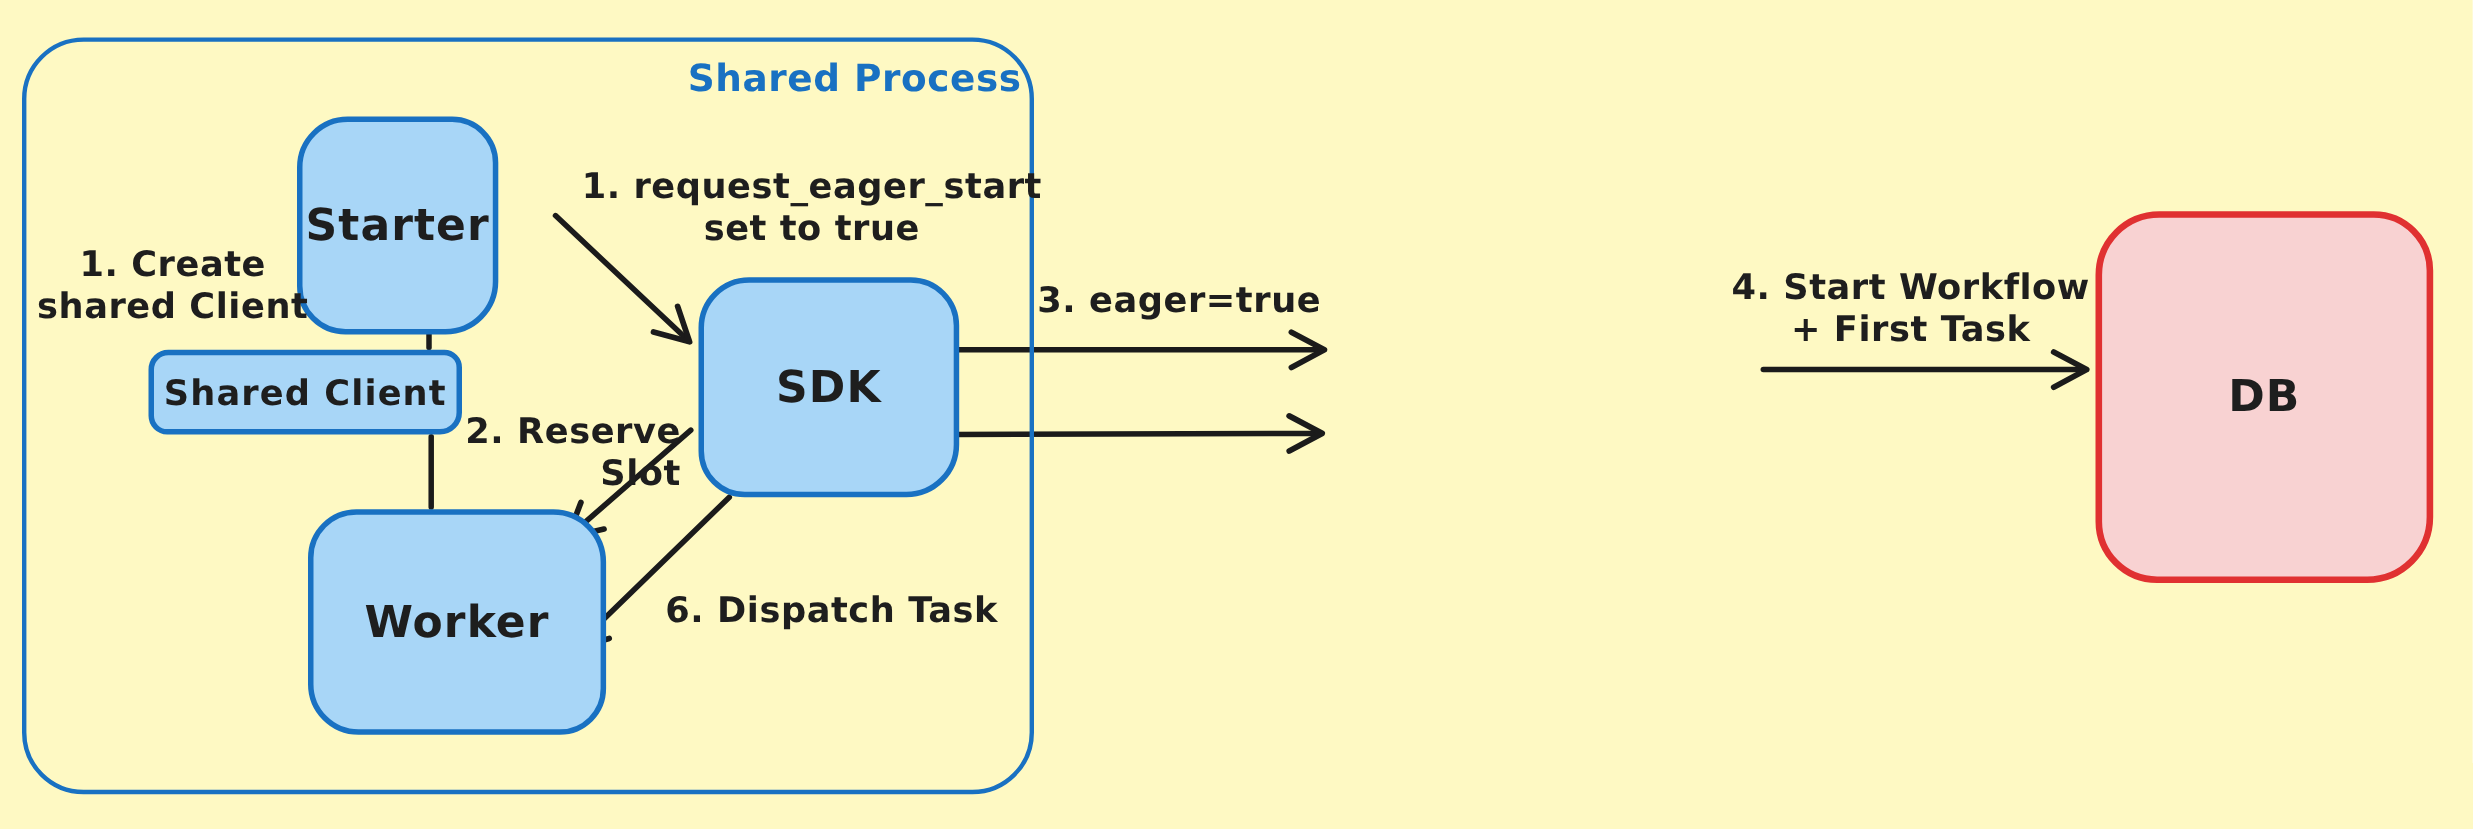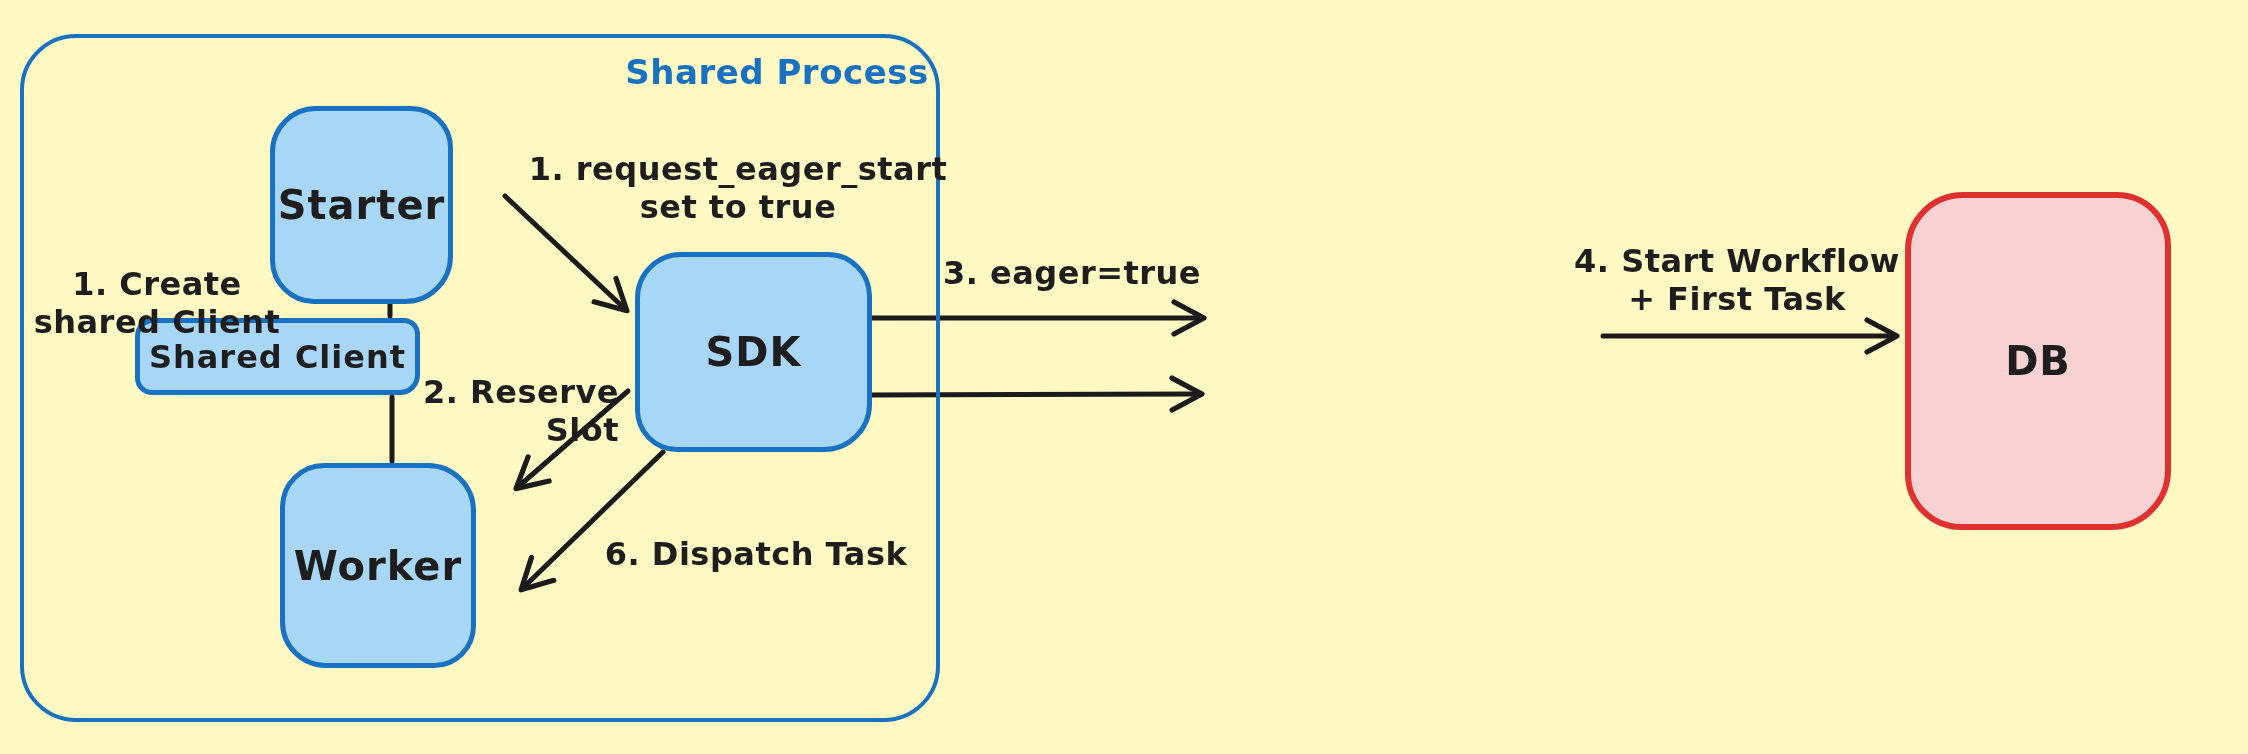--- a/index.html
+++ b/index.html
@@ -92,34 +92,34 @@
   <div class="anno anno-blue" style="left:777px;top:72px;font-size:34px;">Shared Process</div>
 
   <div class="node" style="left:270px;top:62px;width:183px;height:198px;border-radius:46px 42px 48px 44px;margin-top:44px;">
     <span>Starter</span>
   </div>
 
   <div class="node" style="left:135px;top:318px;width:285px;height:77px;border-radius:18px 16px 20px 17px;font-size:32px;">
     <span>Shared Client</span>
   </div>
 
-  <div class="node" style="left:280px;top:463px;width:196px;height:205px;border-radius:44px 48px 42px 46px;">
+  <div class="node" style="left:280px;top:463px;width:271px;height:205px;border-radius:44px 48px 42px 46px;">
     <span>Worker</span>
   </div>
 
   <div class="node" style="left:635px;top:252px;width:237px;height:200px;border-radius:46px 44px 48px 42px;">
     <span>SDK</span>
   </div>
 
 
-  <div class="node red-node" style="left:1905px;top:192px;width:266px;height:338px;border-radius:58px 54px 60px 56px;">
+  <div class="node red-node" style="left:1905px;top:192px;width:307px;height:338px;border-radius:58px 54px 60px 56px;">
     <span>DB</span>
   </div>
 
-  <div class="anno" style="left:157px;top:259px;margin-top:44px;">1. Create
+  <div class="anno" style="left:157px;top:259px;">1. Create
 shared Client</div>
 
   <div class="anno" style="left:738px;top:188px;">1. request_eager_start
 set to true</div>
 
   <div class="anno" style="left:521px;top:411px;text-align:right;">2. Reserve
 Slot</div>
 
   <div class="anno" style="left:756px;top:554px;">6. Dispatch Task</div>
 

